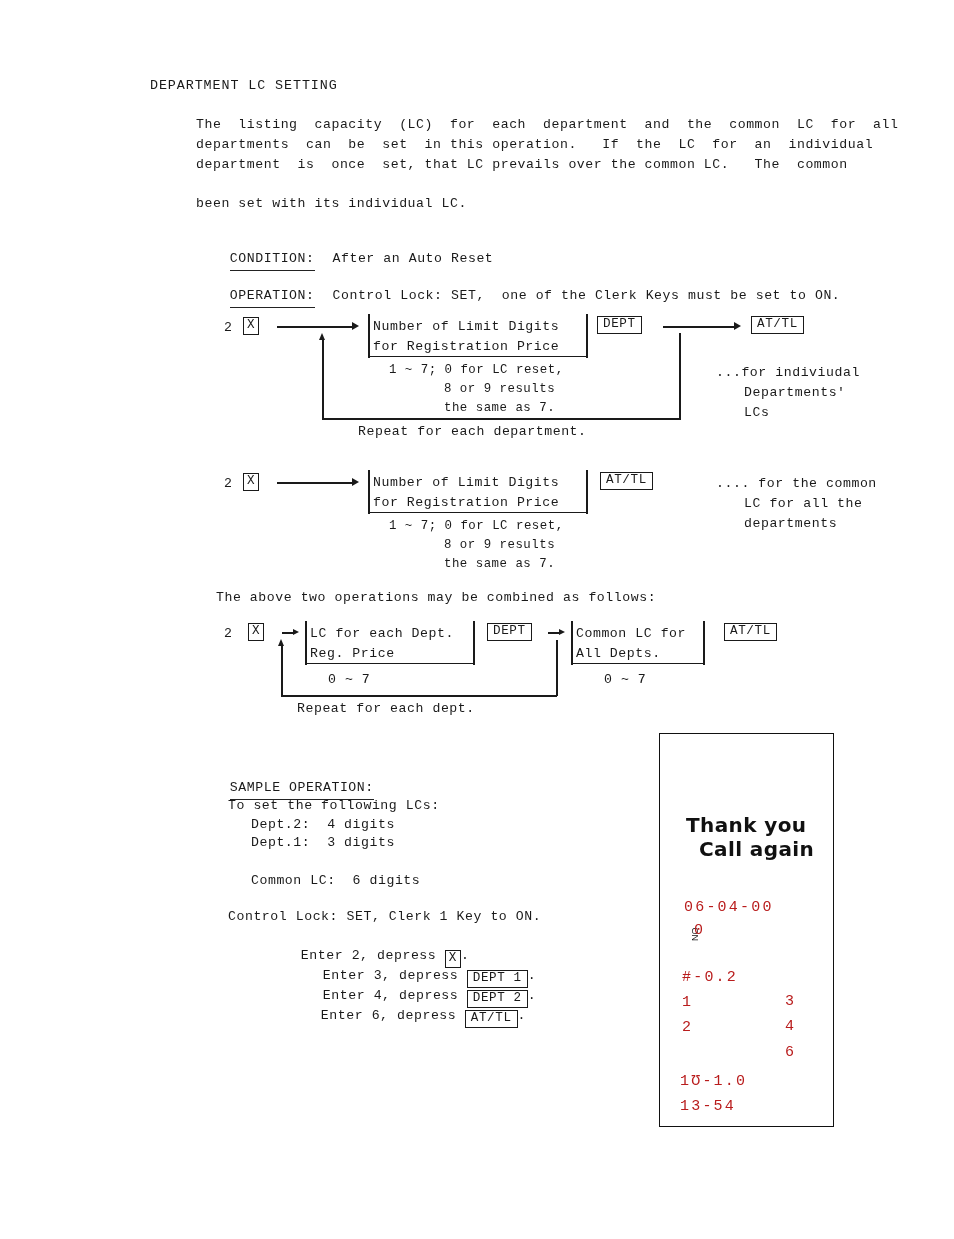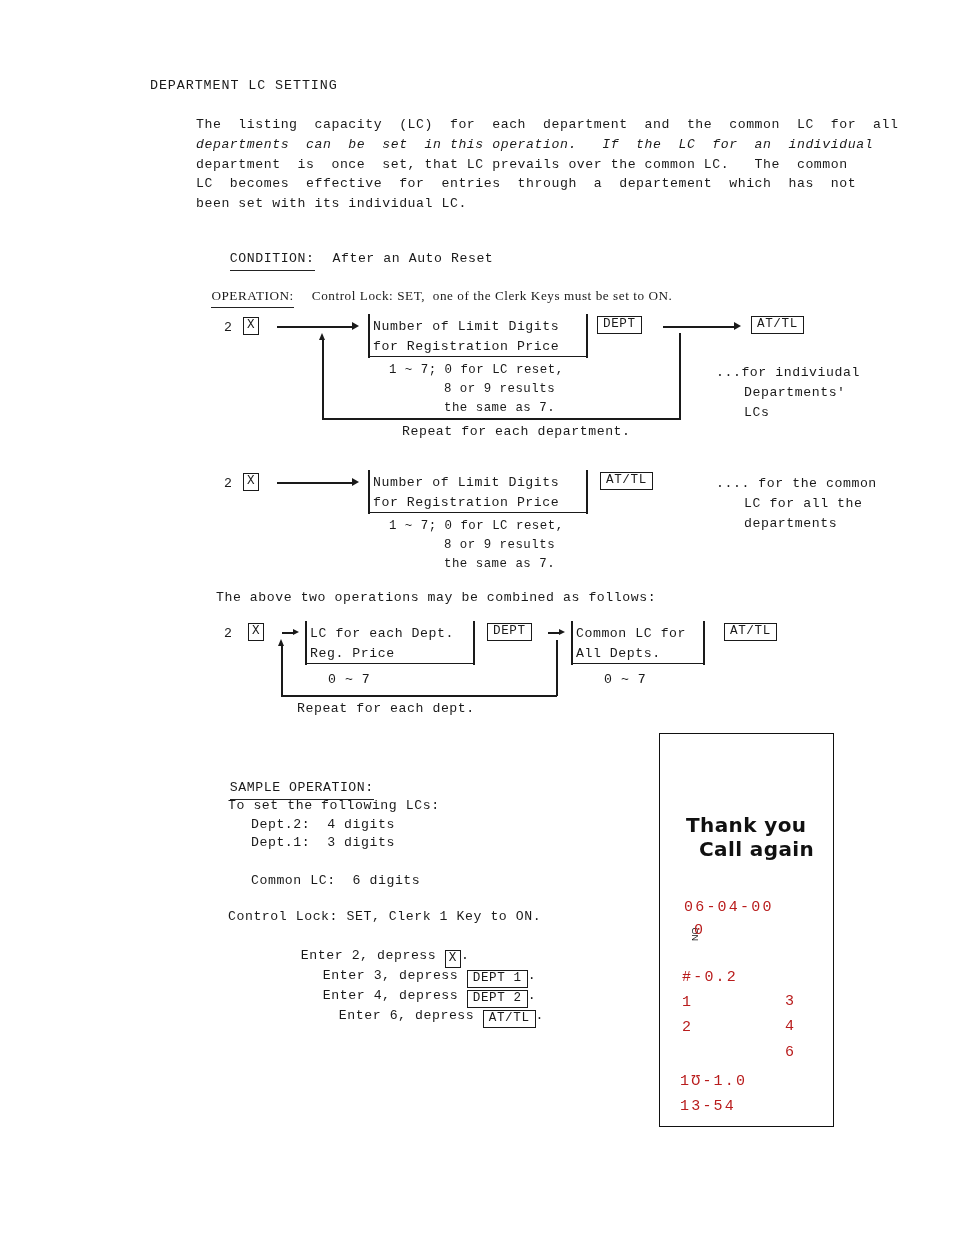--- a/index.html
+++ b/index.html
@@ -106,30 +106,29 @@
   }
 </style>
 </head>
 <body>
 
 <div class="page">
 
   <div class="abs t13 mono" style="left:150px; top:76px; letter-spacing:0.9px; font-size:13.4px;">DEPARTMENT LC SETTING</div>
 
   <div class="abs t13 mono" style="left:196px; top:115px;">The  listing  capacity  (LC)  for  each  department  and  the  common  LC  for  all</div>
-  <div class="abs t13 mono" style="left:196px; top:135px;font-style:italic;">departments  can  be  set  in this operation.   If  the  LC  for  an  individual</div>
+  <div class="abs t13 mono" style="left:196px; top:135px;">departments  can  be  set  in this operation.   If  the  LC  for  an  individual</div>
   <div class="abs t13 mono" style="left:196px; top:155px;">department  is  once  set, that LC prevails over the common LC.   The  common</div>
-  <div class="abs t13 mono" style="left:196px; top:174px;">LC  becomes  effective  for  entries  through  a  departement  which  has  not</div>
   <div class="abs t13 mono" style="left:196px; top:194px;">been set with its individual LC.</div>
 
   <div class="abs t13 mono" style="left:196px; top:229px;">
     <span class="ul">CONDITION:</span><span style="display:inline-block;width:18px;"></span><span>After an Auto Reset</span>
   </div>
 
-  <div class="abs t13 mono" style="left:196px; top:266px;font-family:Liberation Serif, serif;">
+  <div class="abs t13 mono" style="left:196px; top:266px;">
     <span class="ul">OPERATION:</span><span style="display:inline-block;width:18px;"></span><span>Control Lock: SET,  one of the Clerk Keys must be set to ON.</span>
   </div>
 
   <div>
 
     <div class="abs t13 mono" style="left:224px; top:318px;">2</div>
     <span class="abs key" style="left:243px; top:317px;">X</span>
 
     <div class="hline" style="left:277px; top:326px; width:76px;"></div>
     <div class="arrow-r" style="left:352px; top:322px;"></div>
@@ -150,21 +149,21 @@
     <div class="hline" style="left:663px; top:326px; width:72px;"></div>
     <div class="arrow-r" style="left:734px; top:322px;"></div>
 
     <span class="abs key wide" style="left:751px; top:316px;">AT/TL</span>
 
     <div class="vline" style="left:679px; top:333px; height:86px;"></div>
     <div class="hline" style="left:322px; top:418px; width:359px;"></div>
     <div class="vline" style="left:322px; top:339px; height:80px;"></div>
     <div class="arrow-u" style="left:319px; top:333px;"></div>
 
-    <div class="abs t13 mono" style="left:358px; top:422px;margin-left:44px;">Repeat for each department.</div>
+    <div class="abs t13 mono" style="left:358px; top:422px;">Repeat for each department.</div>
 
     <div class="abs t13 mono" style="left:716px; top:363px;">...for indiviudal</div>
     <div class="abs t13 mono" style="left:744px; top:383px;">Departments'</div>
     <div class="abs t13 mono" style="left:744px; top:403px;">LCs</div>
   </div>
 
   <div>
     <div class="abs t13 mono" style="left:224px; top:474px;">2</div>
     <span class="abs key" style="left:243px; top:473px;">X</span>
 
@@ -241,21 +240,21 @@
 
   <div class="abs t13 mono" style="left:267px; top:926px;text-align:center;">
     <span>Enter 2, depress </span><span class="key">X</span><span>.</span>
   </div>
   <div class="abs t13 mono" style="left:289px; top:946px;">
     <span>Enter 3, depress </span><span class="key wide">DEPT 1</span><span>.</span>
   </div>
   <div class="abs t13 mono" style="left:289px; top:966px;">
     <span>Enter 4, depress </span><span class="key wide">DEPT 2</span><span>.</span>
   </div>
-  <div class="abs t13 mono" style="left:305px; top:986px;">
+  <div class="abs t13 mono" style="left:287px; top:986px;">
     <span>Enter 6, depress </span><span class="key wide">AT/TL</span><span>.</span>
   </div>
 
   <div class="receipt" style="left:659px; top:733px; width:173px; height:392px;">
 
     <div class="receipt-head" style="left:26px; top:79px;">Thank you</div>
     <div class="receipt-head" style="left:39px; top:103px;">Call again</div>
 
     <div class="rc-line" style="left:24px; top:165px;">06-04-00</div>
 

